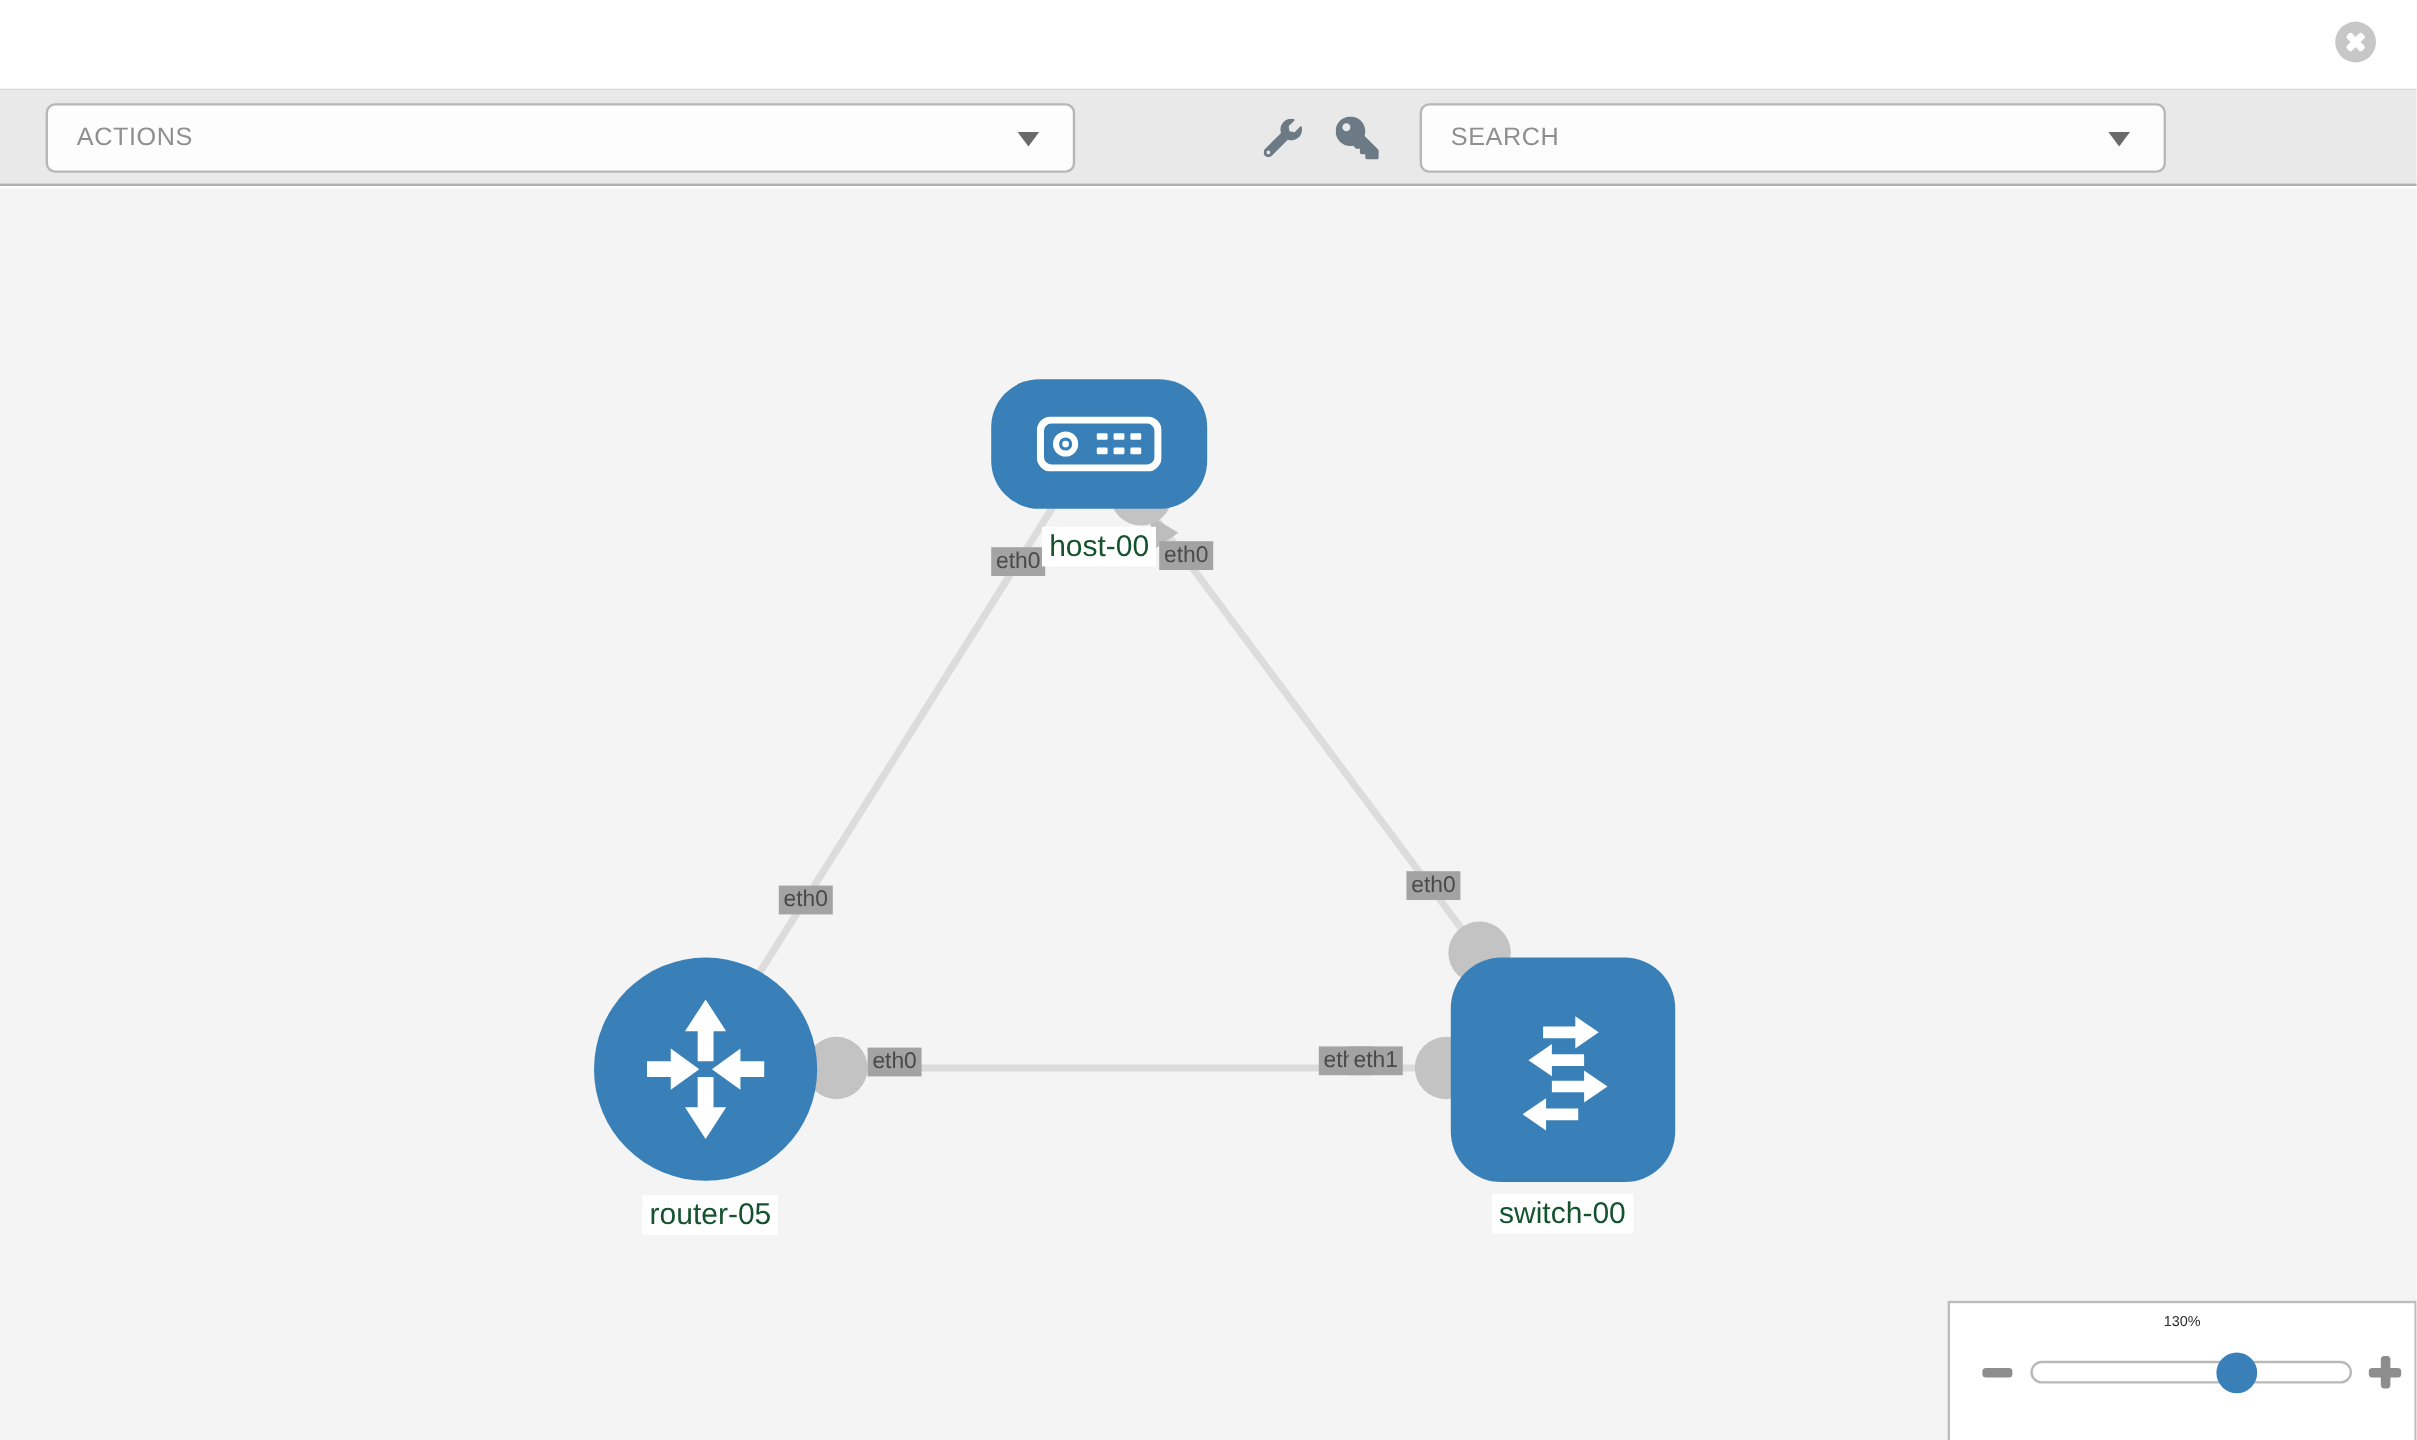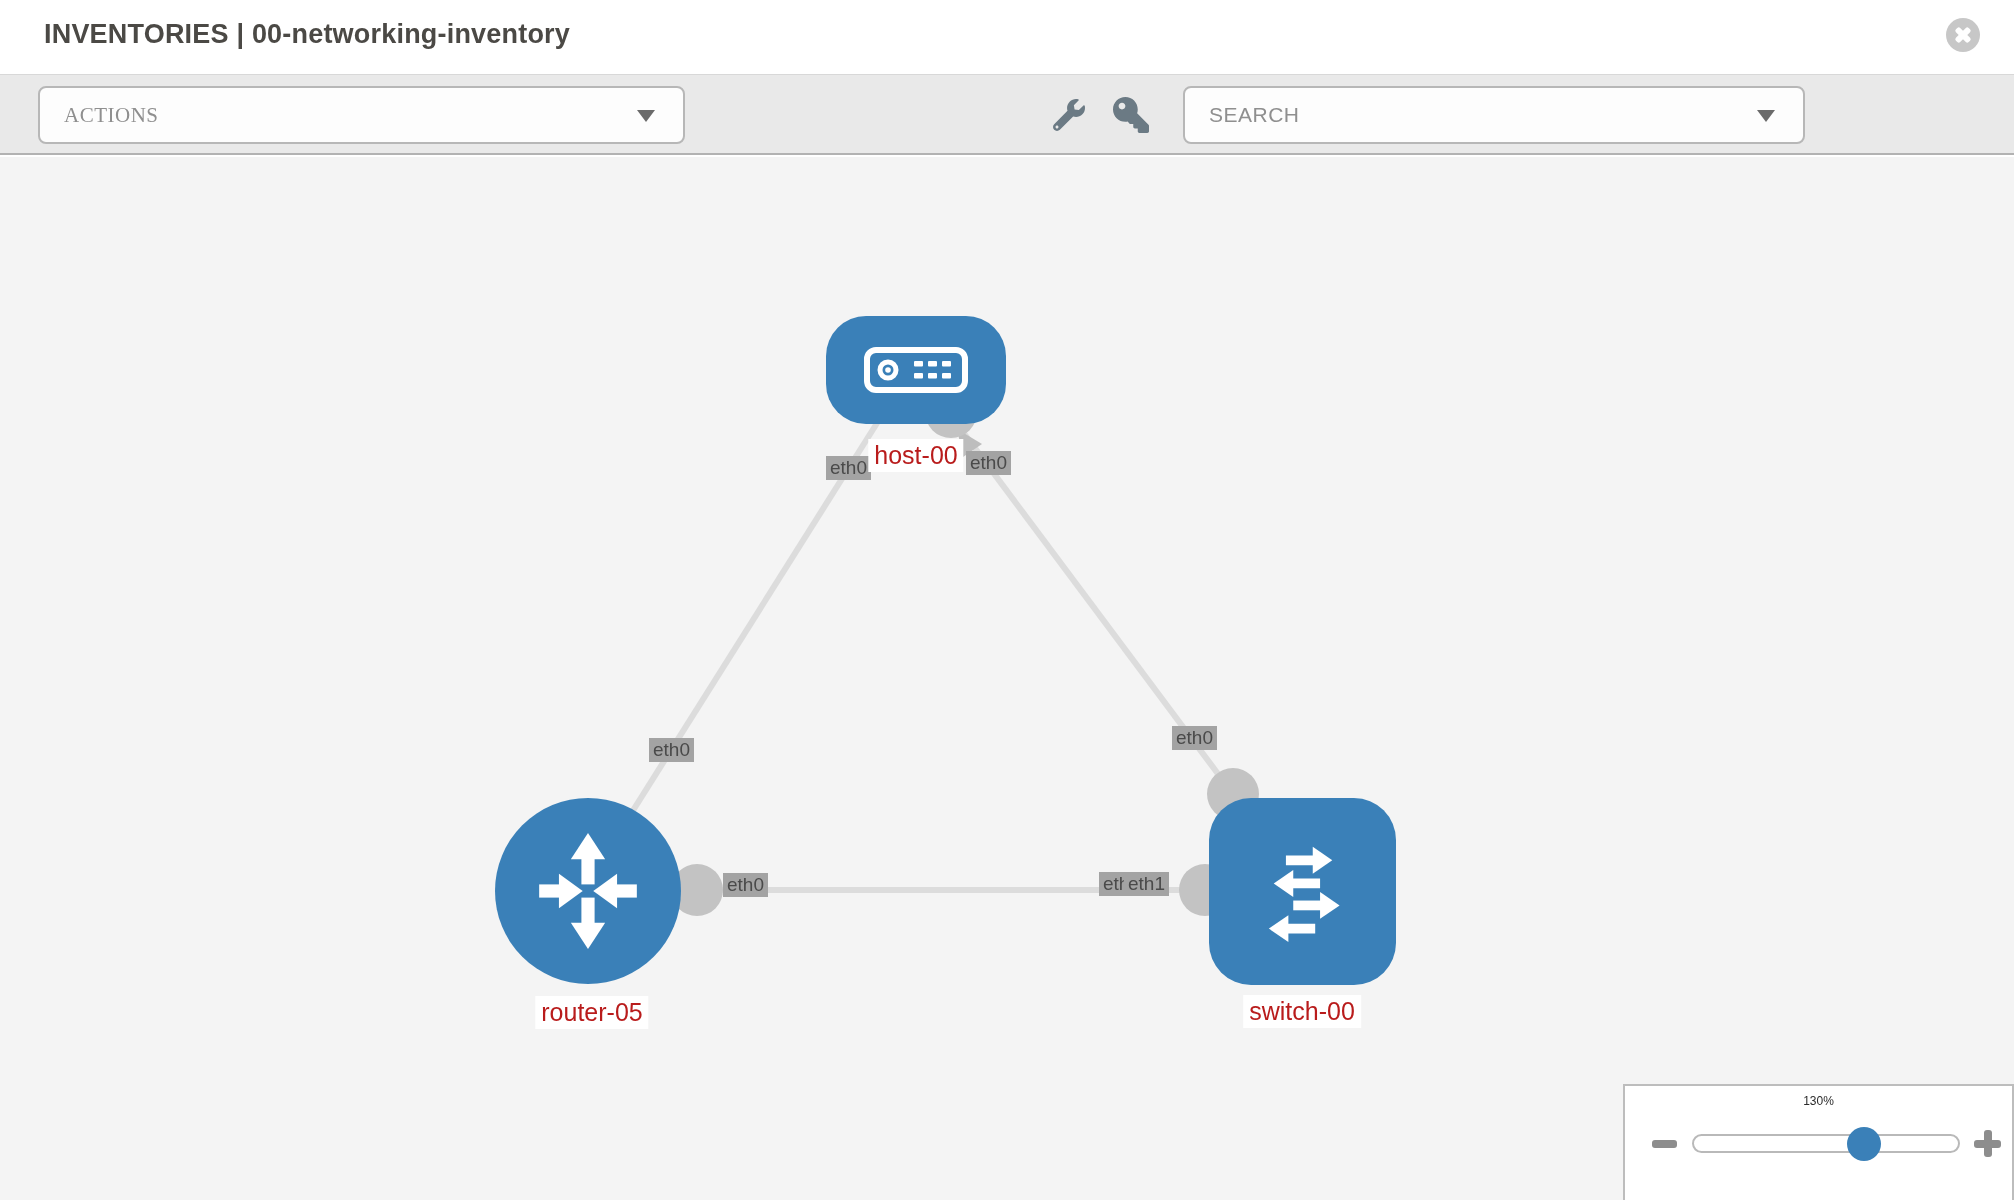--- a/index.html
+++ b/index.html
@@ -14,36 +14,36 @@
   .close-btn::before{transform:rotate(45deg);}
   .close-btn::after{transform:rotate(-45deg);}
 
   
   .toolbar{position:absolute;top:74px;left:0;width:2014px;height:81px;background:#e9e9e9;
            border-top:1px solid #d8d8d8;border-bottom:2px solid #b2b2b2;box-sizing:border-box;}
   .dropdown{position:absolute;top:11px;height:58px;background:#fdfdfd;border:2px solid #b7b7b7;border-radius:8px;box-sizing:border-box;}
   .dropdown .dd-label{position:absolute;left:24px;top:0;line-height:54px;font-size:21px;color:#8f8f8f;letter-spacing:.5px;}
   .caret{position:absolute;right:28px;top:22px;width:0;height:0;
          border-left:9px solid transparent;border-right:9px solid transparent;border-top:12px solid #6a6a6a;}
-  .actions-dd{left:38px;width:647px;font-family:Liberation Serif, serif;}
+  .actions-dd{left:38px;width:858px;}
   .search-dd{left:1183px;width:622px;}
   .tool-icon{position:absolute;cursor:pointer;}
   .wrench-btn{left:1053px;top:24px;}
   .key-btn{left:1113px;top:22px;}
 
   
   .canvas{position:absolute;top:157px;left:0;width:2014px;height:1043px;background:#f4f4f4;overflow:hidden;}
   .topology-svg{position:absolute;left:0;top:0;}
 
   .node{position:absolute;background:#3a80b8;display:flex;align-items:center;justify-content:center;cursor:pointer;}
   .node-host{left:826px;top:159px;width:180px;height:108px;border-radius:40px;}
   .node-router{left:495px;top:641px;width:186px;height:186px;border-radius:50%;}
   .node-switch{left:1209px;top:641px;width:187px;height:187px;border-radius:42px;}
 
-  .node-label{position:absolute;transform:translateX(-50%);background:#ffffff;color:#b91c1c;
+  .node-label{position:absolute;transform:translateX(-50%);background:#ffffff;color:#14532d;
               font-size:25px;padding:2px 6px;white-space:nowrap;z-index:6;}
   .port-label{position:absolute;background:#a3a3a3;color:#4a4a4a;font-size:19px;line-height:22px;
               padding:1px 4px;white-space:nowrap;z-index:4;}
   .port-over{z-index:5;}
 
   
   .zoom-panel{position:absolute;left:1623px;top:927px;width:391px;height:280px;background:#ffffff;
               border:2px solid #bdbdbd;box-sizing:border-box;}
   .zoom-level{position:absolute;left:0;top:8px;width:100%;text-align:center;font-size:12px;color:#2b2b2b;}
   .zoom-minus{position:absolute;left:27px;top:54px;width:25px;height:8px;border-radius:3px;background:#8d8d8d;cursor:pointer;}
@@ -53,21 +53,20 @@
   .zoom-plus{position:absolute;left:349px;top:44px;width:27px;height:27px;cursor:pointer;}
   .zoom-plus::before{content:"";position:absolute;left:0;top:9.5px;width:27px;height:8px;border-radius:3px;background:#8d8d8d;}
   .zoom-plus::after{content:"";position:absolute;left:9.5px;top:0;width:8px;height:27px;border-radius:3px;background:#8d8d8d;}
 </style>
 </head>
 <body>
 
 <div class="screen">
 
   <div class="header">
-    <div class="page-title">INVENTORIES | 00-networking-inventory</div>
     <div class="close-btn">
       <span></span>
     </div>
   </div>
 
   <div class="toolbar">
     <div class="dropdown actions-dd">
       <span class="dd-label">ACTIONS</span>
       <span class="caret"></span>
     </div>

